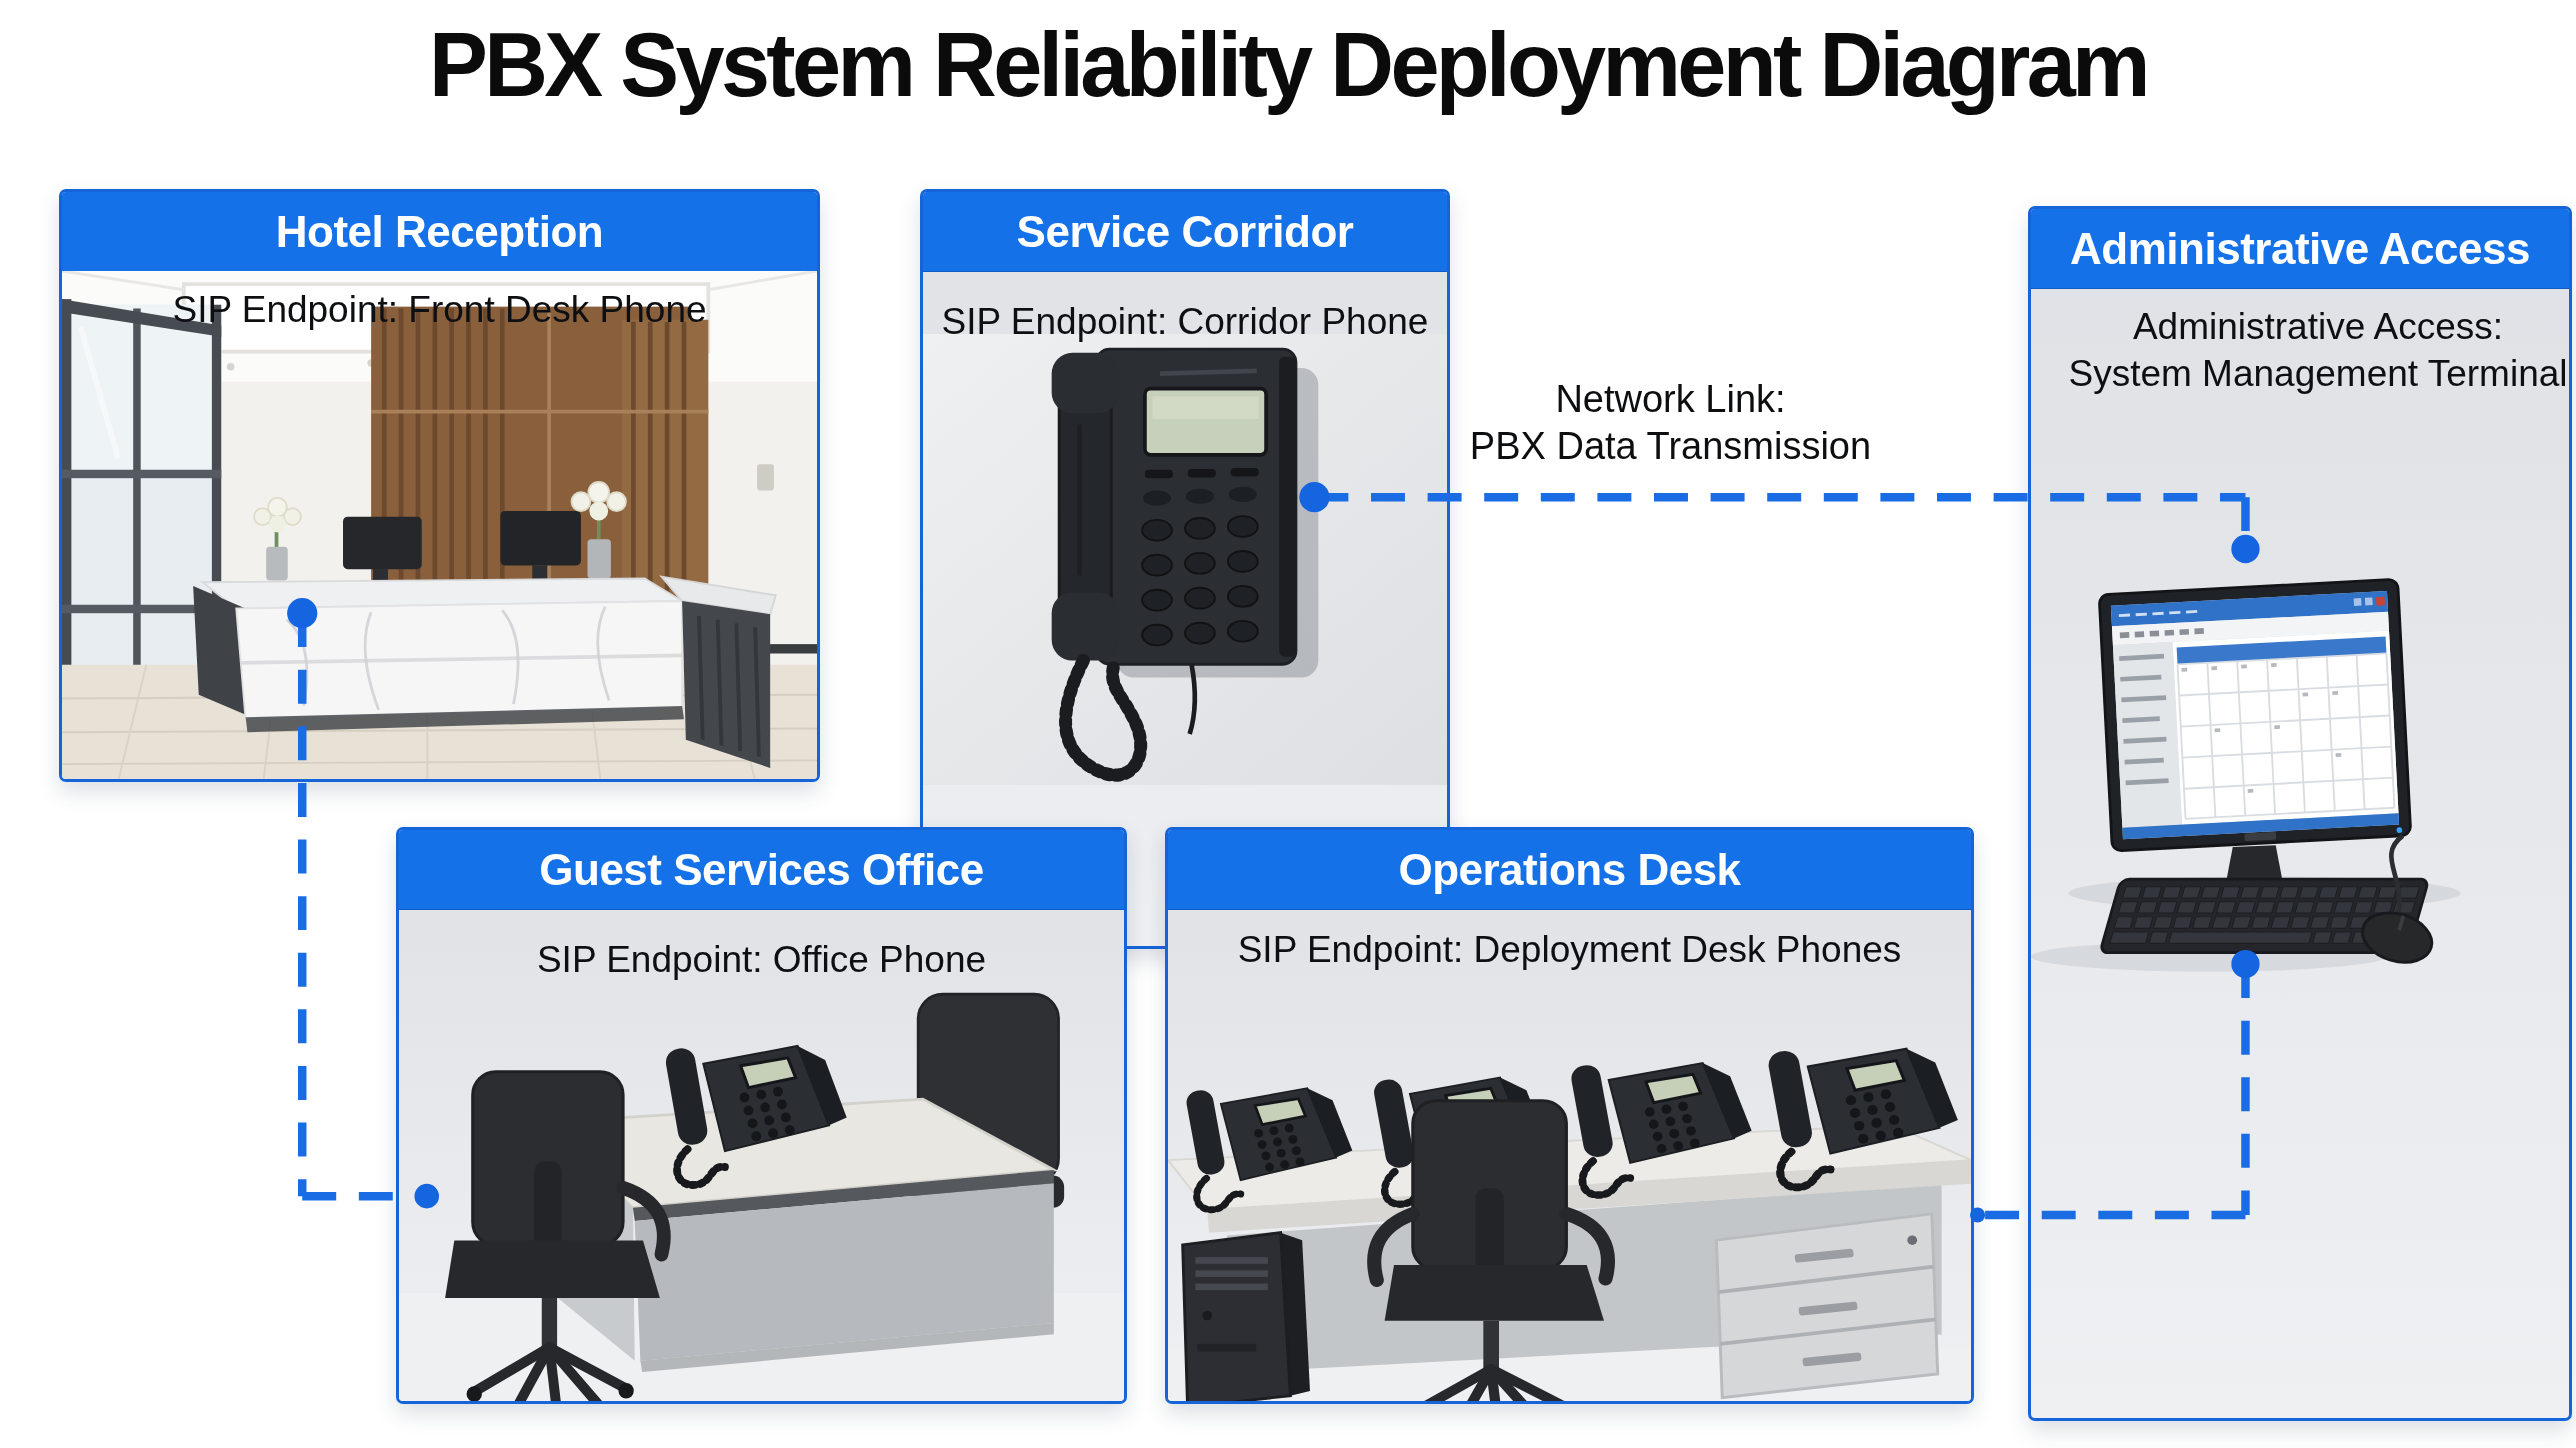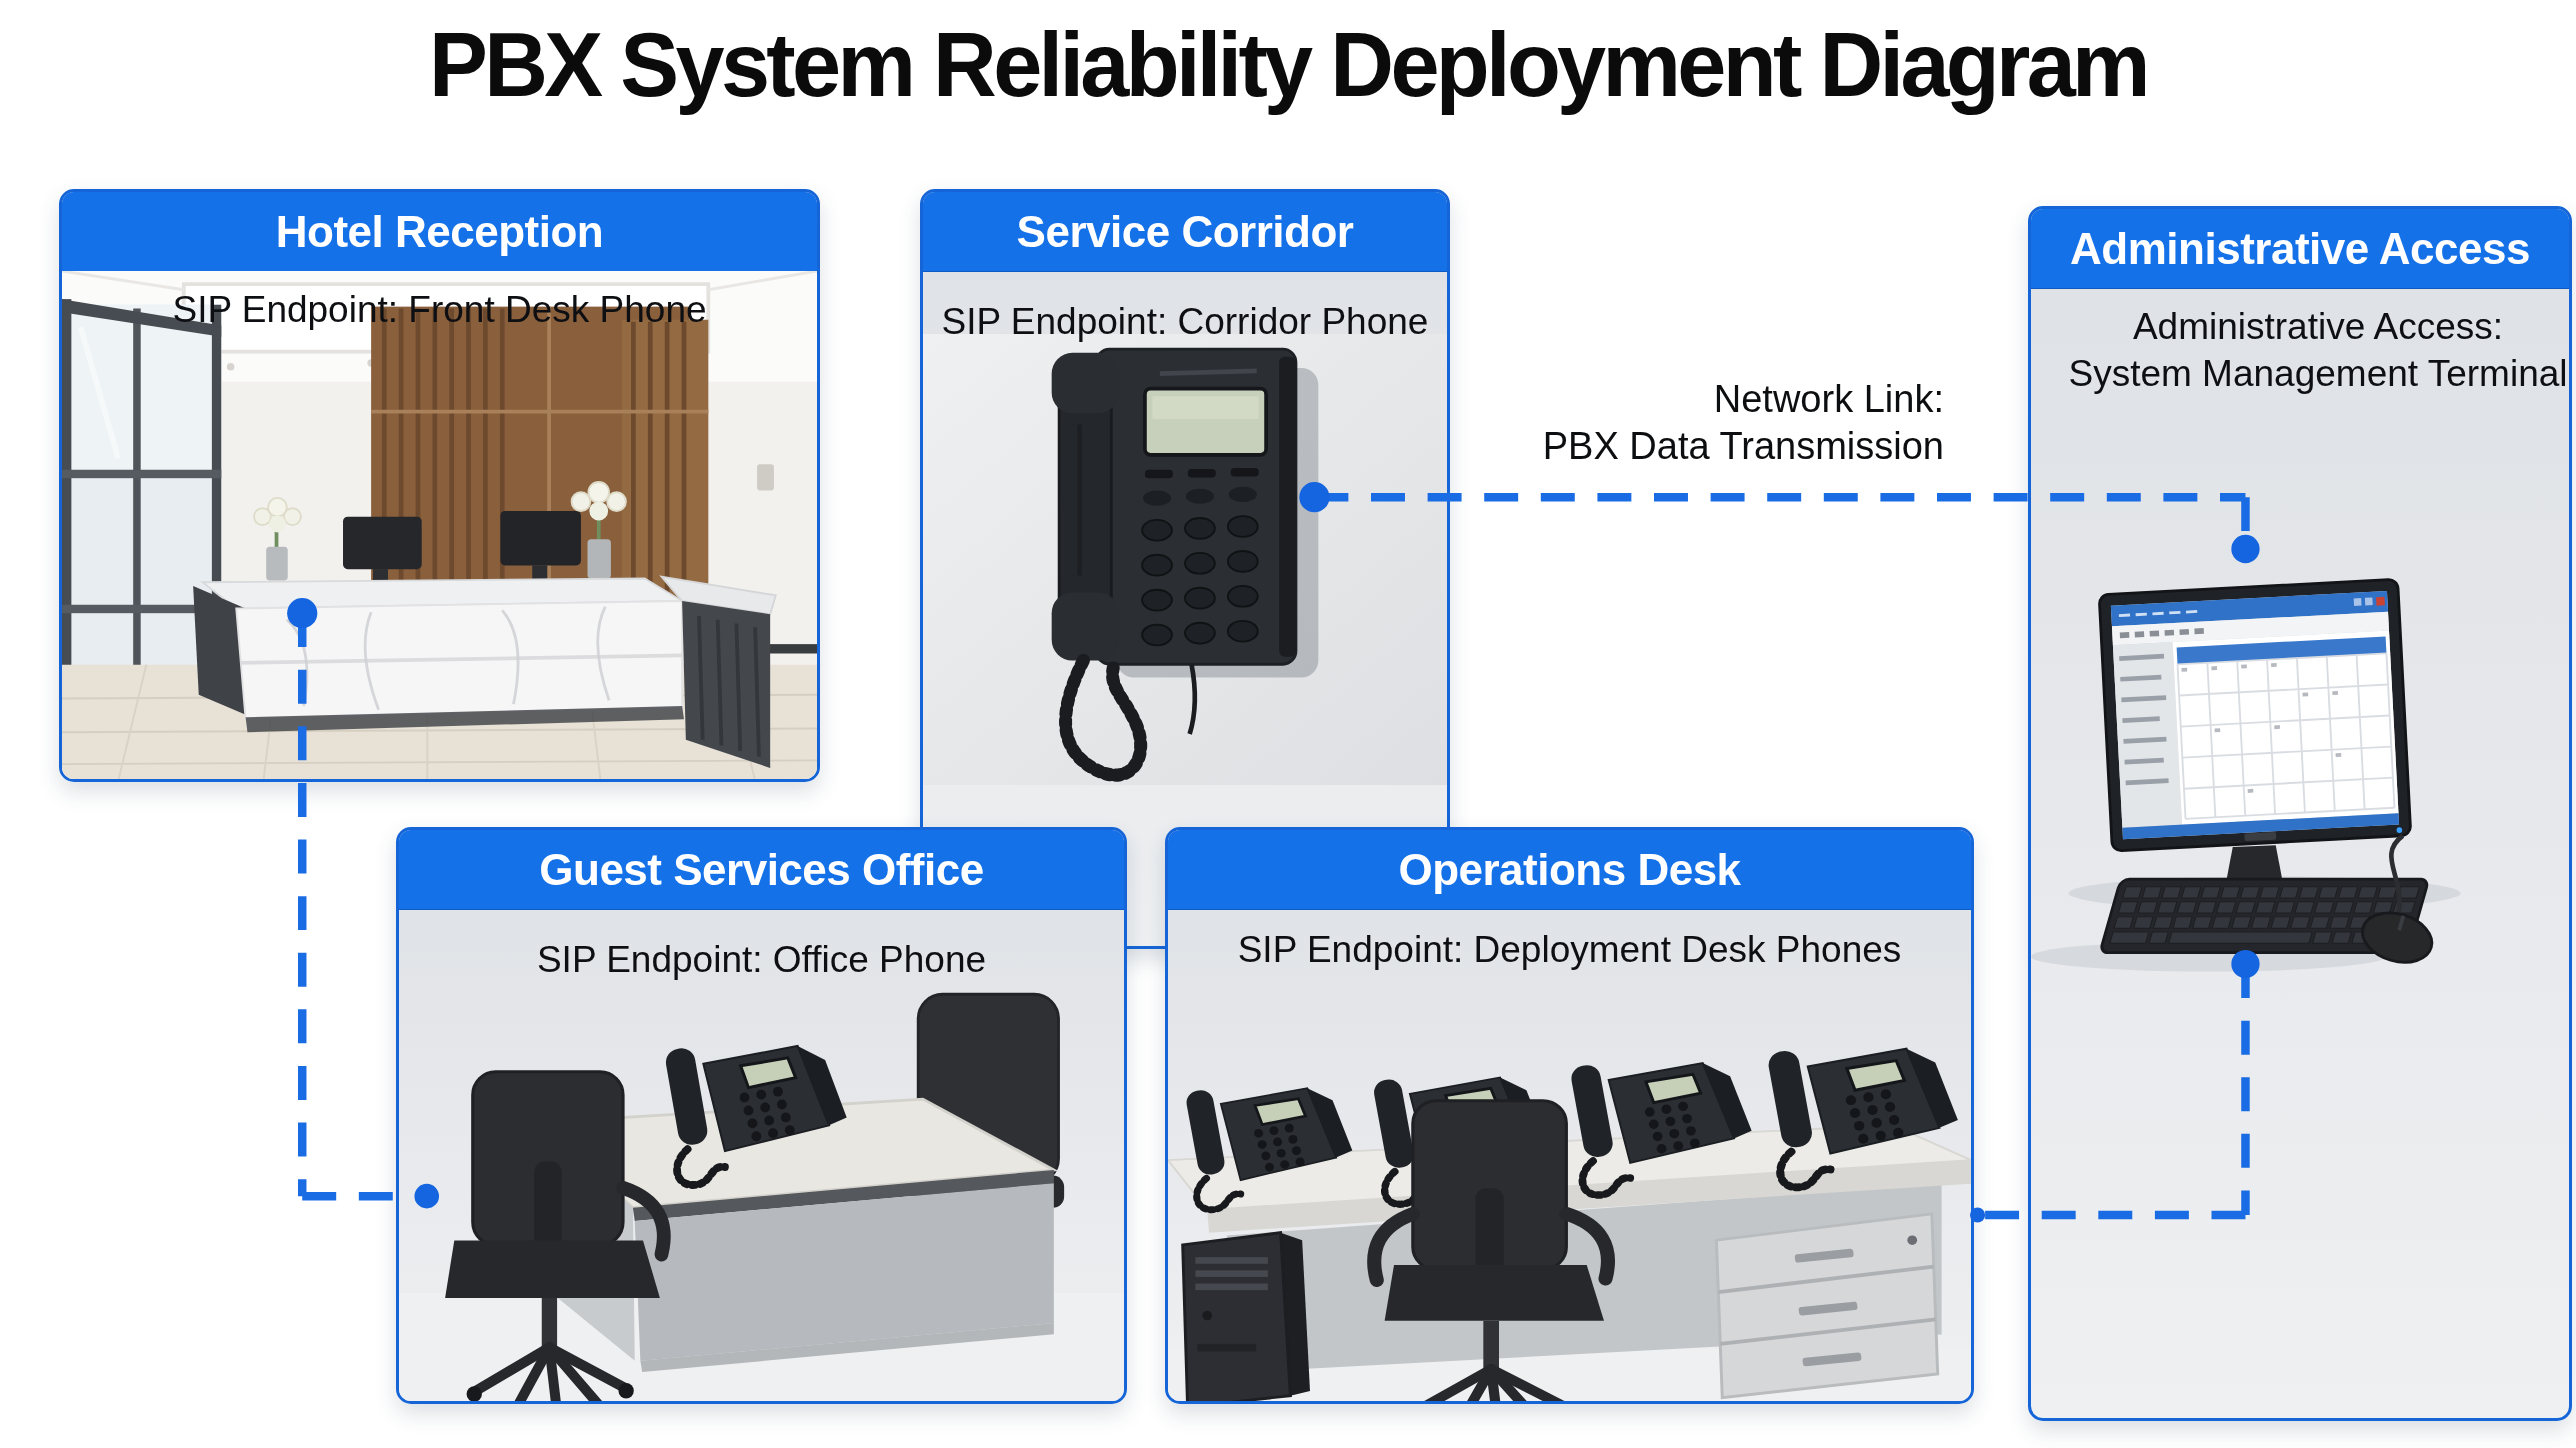--- a/index.html
+++ b/index.html
@@ -8,21 +8,21 @@
     background:#ffffff;
     font-family:"Liberation Sans","DejaVu Sans",sans-serif;
   }
   .title{
     position:absolute;top:13.2px;left:0;width:100%;text-align:center;
     font-size:91px;font-weight:bold;letter-spacing:-3.8px;color:#0b0b0c;
     transform:scaleX(.97);
   }
   .box{
     position:absolute;box-sizing:border-box;
-    border:3.8px solid #1565d8;border-radius:15px;
+    border:3.8px solid #1565d8;border-radius:7px;
     background:linear-gradient(180deg,#dee1e5 0%,#e7e9ec 55%,#eef0f2 100%);
     box-shadow:0 9.4px 21px rgba(40,60,90,.16);
     overflow:hidden;
   }
   .box-header{
     height:79px;background:#1571e8;
     display:flex;align-items:center;justify-content:center;
     color:#ffffff;font-weight:bold;font-size:44px;letter-spacing:-0.5px;
     border-bottom:1.9px solid #0e5bc4;
   }
@@ -38,21 +38,21 @@
   #box-ops .caption{top:96px;}
   .scene{position:absolute;left:0;right:0;z-index:1;}
   #box-hotel   .scene{top:79px;height:510px;}
   #box-corridor .scene{top:142px;height:451px;}
   #box-admin   .scene{top:359px;height:528px;}
   #box-guest   .scene{top:151px;height:427px;}
   #box-ops     .scene{top:184px;height:393px;}
   .connector-layer{position:absolute;left:0;top:0;z-index:10;pointer-events:none;}
   .net-label{
     position:absolute;left:1397px;top:376px;width:547px;z-index:5;
-    text-align:right;font-size:38px;line-height:47px;color:#0d0e10;
+    text-align:center;font-size:38px;line-height:47px;color:#0d0e10;
   }
 </style>
 </head>
 <body>
 
 <div class="title">PBX System Reliability Deployment Diagram</div>
 
 <div class="box" id="box-hotel" style="left:59px;top:189px;width:761px;height:593px;">
   <div class="box-header">Hotel Reception</div>
   <div class="caption">

